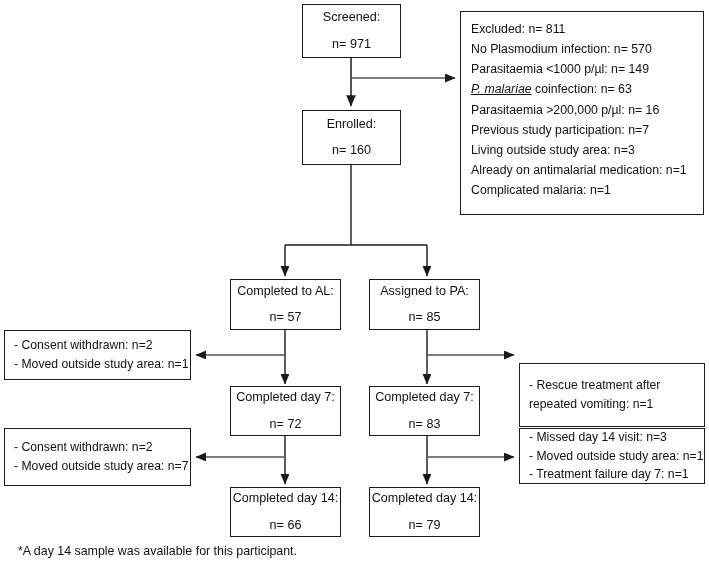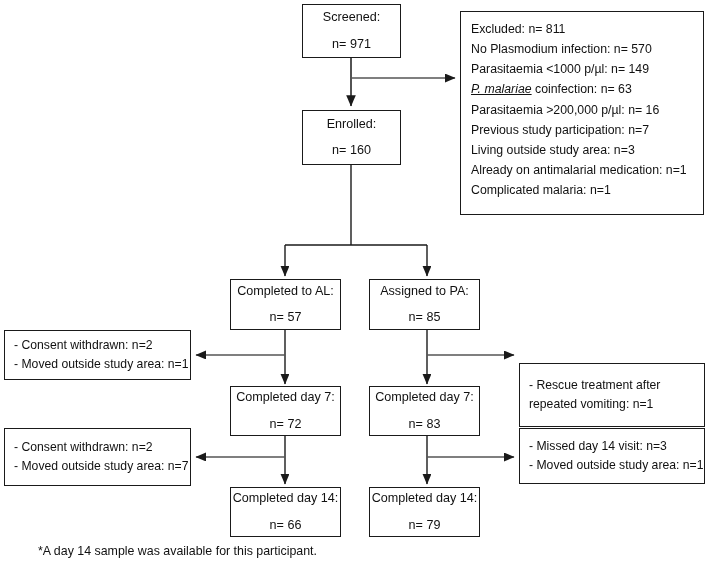--- a/index.html
+++ b/index.html
@@ -71,21 +71,20 @@
   }
   .excl-line .ital {
     font-style: italic;
     text-decoration: underline;
   }
   .footnote {
     position: absolute;
     font-size: 12.4px;
     white-space: nowrap;
     color: #111111;
-    margin-left: 20px;
   }
 </style>
 </head>
 <body>
 
 <div id="chart-root">
 
   <svg class="flow-layer" viewBox="0 0 709 581" xmlns="http://www.w3.org/2000/svg">
     <defs>
       <marker id="arrowhead" markerWidth="9" markerHeight="9" refX="7.2" refY="3.2" orient="auto" markerUnits="strokeWidth">
@@ -181,17 +180,18 @@
   </div>
 
   <div class="node-box listed" style="left:4px; top:428px; width:187px; height:58px;">
     <div class="node-line">- Consent withdrawn: n=2</div>
     <div class="node-line">- Moved outside study area: n=7</div>
   </div>
 
   <div class="node-box listed" style="left:519px; top:428px; width:186px; height:56px;">
     <div class="node-line">- Missed day 14 visit: n=3</div>
     <div class="node-line">- Moved outside study area: n=1</div>
+    <div class="node-line">- Treatment failure day 7: n=1</div>
   </div>
 
   <div class="footnote" style="left:18px; top:544px;">*A day 14 sample was available for this participant.</div>
 
 </div>
 
 </body></html>

